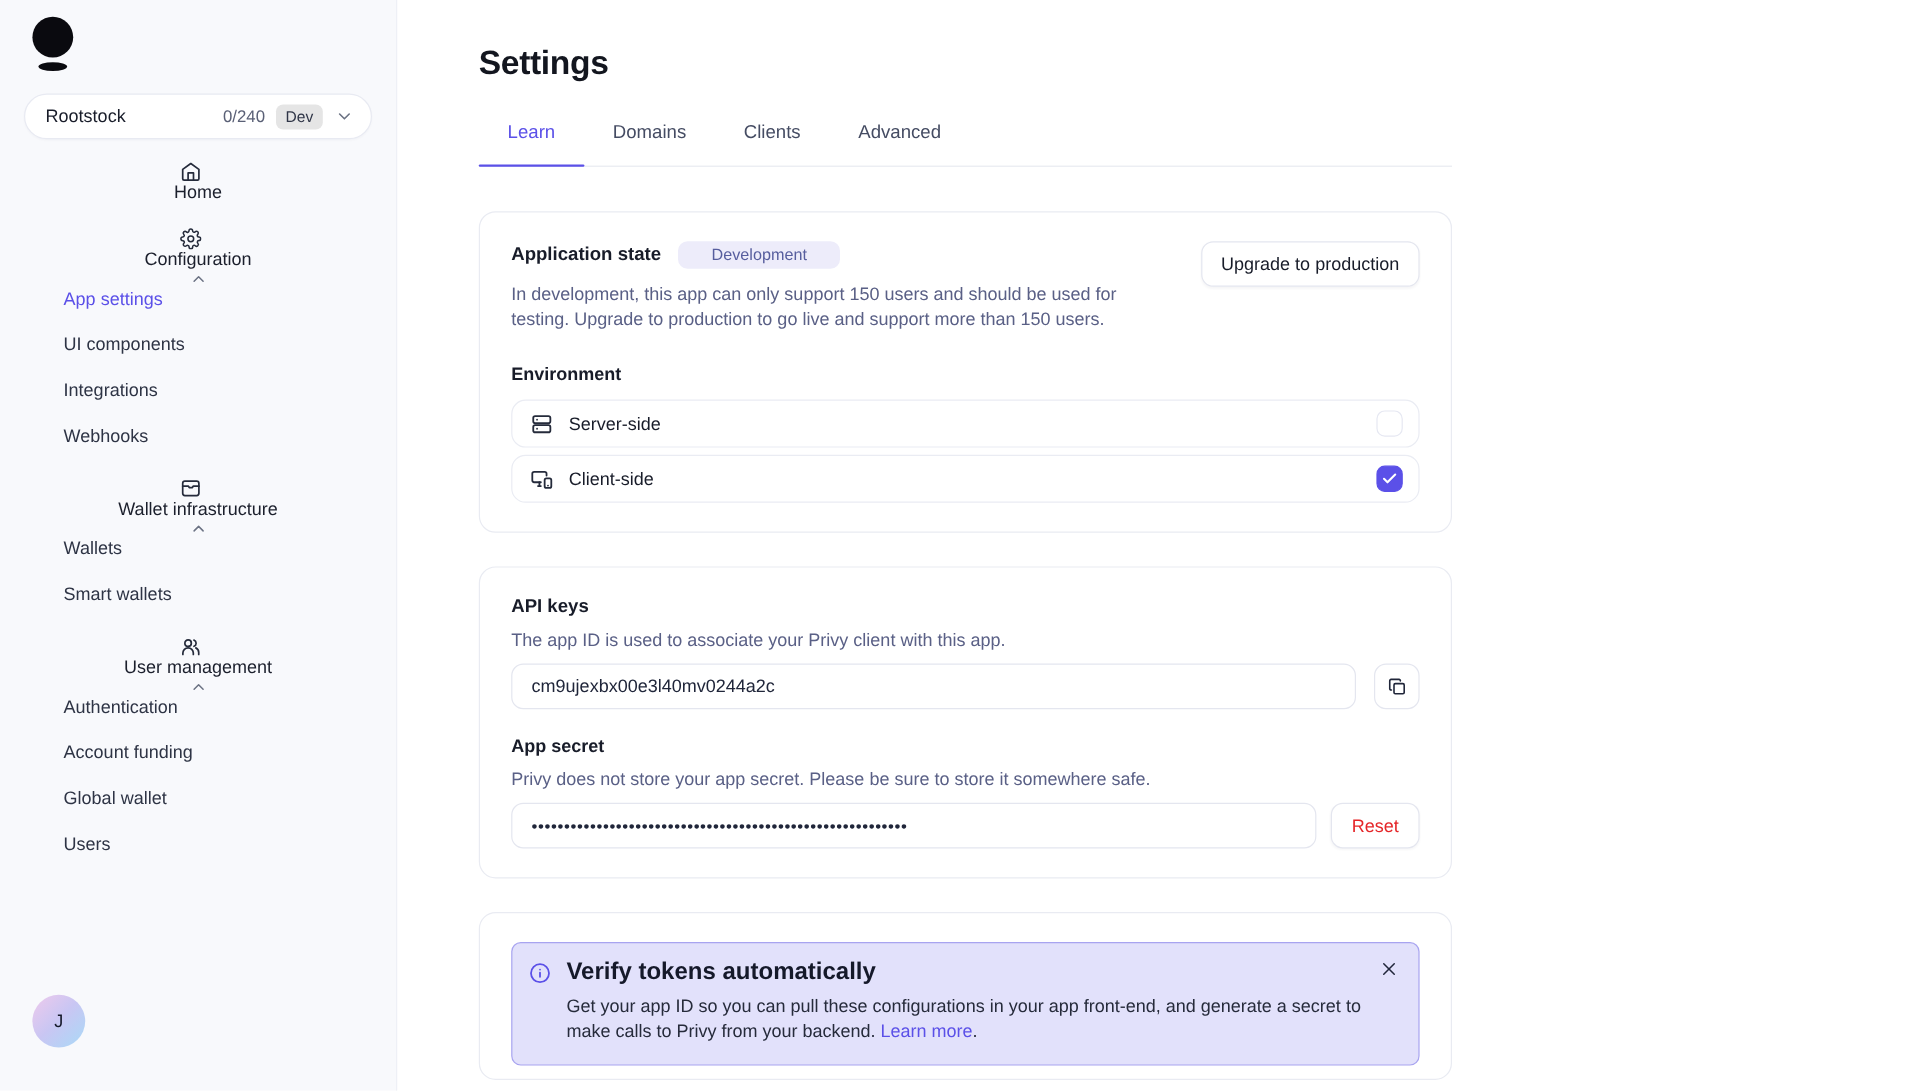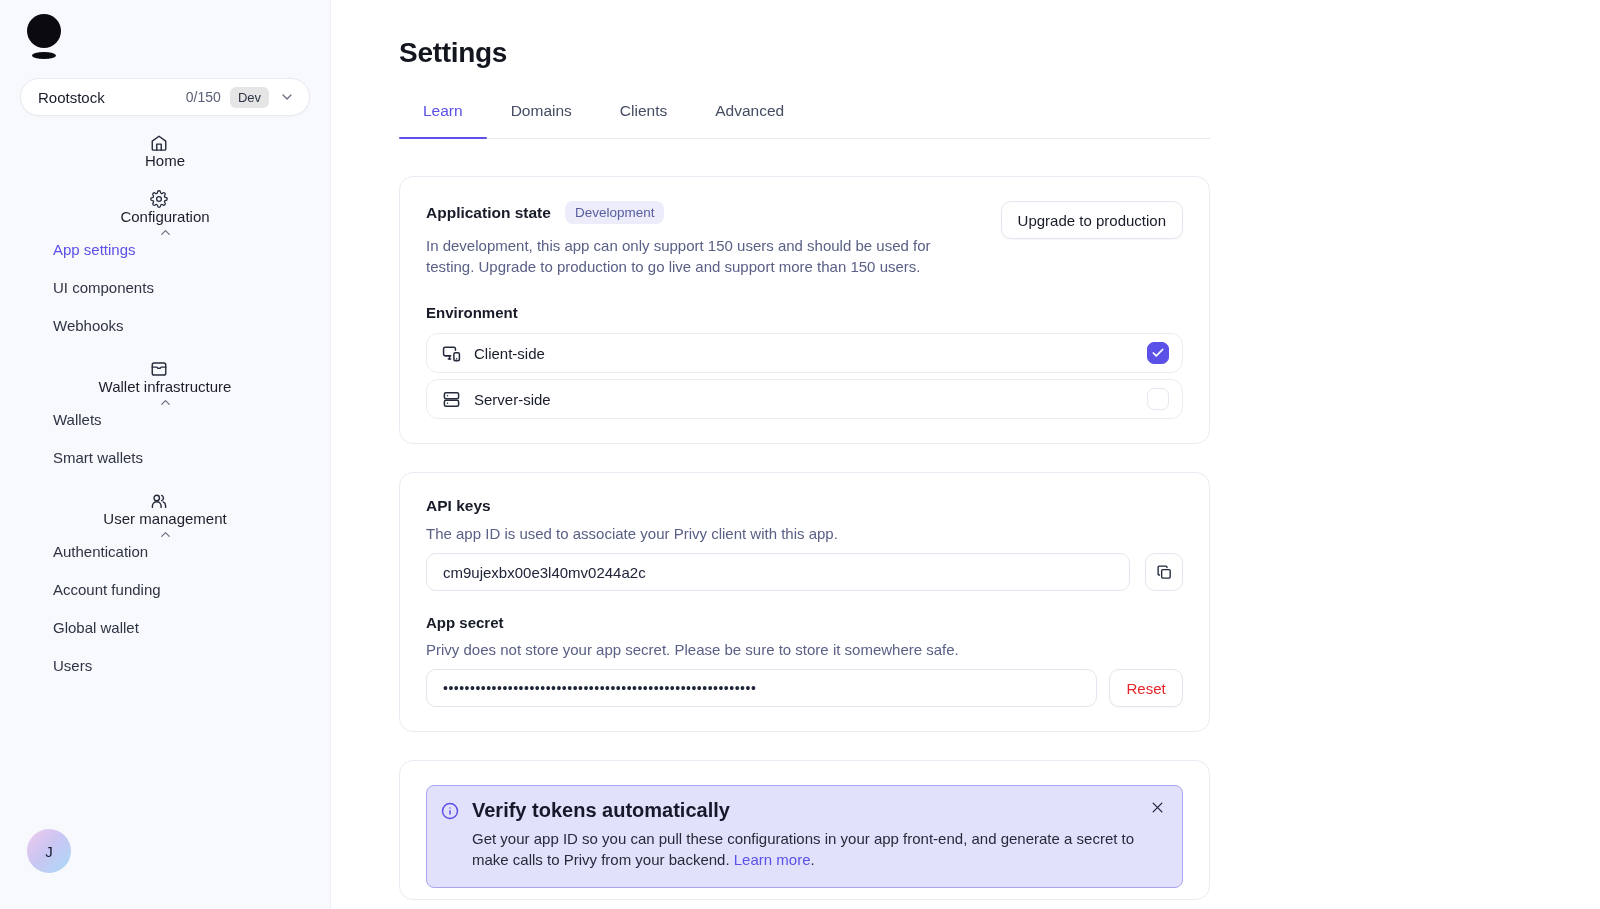--- a/index.html
+++ b/index.html
@@ -60,21 +60,21 @@
   }
   .card1 { margin-top:37px; }
   .card2 { margin-top:28px; }
   .card3 { margin-top:28px; height:140px; overflow:hidden; }
   .state-row { display:flex; align-items:flex-start; }
   .state-left { flex:1; }
   .state-title-line { display:flex; align-items:center; }
   .card-title { font-size:15.5px; font-weight:600; color:#181c29; }
   .badge-development {
     margin-left:14px; background:#edecfa; color:#575e9e; font-size:13.5px; font-weight:500;
-    border-radius:8px; padding:4px 10px;
+    border-radius:8px; padding:4px 28px;
   }
   .muted { color:#5a6086; font-size:15px; line-height:21px; }
   .state-desc { margin-top:11px; max-width:527px; }
   .btn {
     background:#ffffff; border:1px solid #e4e6ef; border-radius:10px; cursor:pointer;
     font-family:inherit; font-size:15px; font-weight:500; color:#181c29;
     height:38px; padding:0 16px; box-shadow:0 1px 2px rgba(20,24,50,0.04);
   }
   .section-label { margin-top:27px; font-size:15px; font-weight:600; color:#181c29; }
   .env-row {
@@ -127,21 +127,21 @@
 
   <div class="logo">
     <svg width="42" height="48" viewBox="0 0 42 48" fill="#0a0a0f">
       <circle cx="21" cy="19" r="17"></circle>
       <ellipse cx="21" cy="43.5" rx="12" ry="3.6"></ellipse>
     </svg>
   </div>
 
   <div class="app-selector">
     <span class="app-name">Rootstock</span>
-    <span class="usage">0/150</span>
+    <span class="usage">0/240</span>
     <span class="badge-dev">Dev</span>
     <span class="chev">
       <svg width="16" height="16" viewBox="0 0 24 24" fill="none" stroke="#6b7283" stroke-width="2" stroke-linecap="round" stroke-linejoin="round">
           <polyline points="6 9 12 15 18 9"></polyline>
         </svg>
     </span>
   </div>
 
   <nav class="nav">
 
@@ -167,20 +167,21 @@
         </span>
         <span class="nv-label">Configuration</span>
         <span class="chev">
           <svg width="15" height="15" viewBox="0 0 24 24" fill="none" stroke="currentColor" stroke-width="2" stroke-linecap="round" stroke-linejoin="round">
               <polyline points="18 15 12 9 6 15"></polyline>
             </svg>
         </span>
       </div>
       <div class="nav-sub active">App settings</div>
       <div class="nav-sub">UI components</div>
+      <div class="nav-sub">Integrations</div>
       <div class="nav-sub">Webhooks</div>
     </div>
 
     <div class="nav-group">
       <div class="nav-header">
         <span class="nv-icon">
           <svg width="18" height="18" viewBox="0 0 24 24" fill="none" stroke="currentColor" stroke-width="1.9" stroke-linecap="round" stroke-linejoin="round">
               <rect x="3" y="4" width="18" height="16" rx="2.5"></rect>
               <path d="M3 9.5h6.2l1.3 1.6h3l1.3-1.6H21"></path>
             </svg>
@@ -245,46 +246,46 @@
           <p class="muted state-desc">In development, this app can only support 150 users and should be used for testing. Upgrade to production to go live and support more than 150 users.</p>
         </div>
         <button class="btn">Upgrade to production</button>
       </div>
 
       <div class="section-label">Environment</div>
 
       <div class="env-row">
         <span class="env-icon">
           <svg width="19" height="19" viewBox="0 0 24 24" fill="none" stroke="currentColor" stroke-width="1.9" stroke-linecap="round" stroke-linejoin="round">
+              <rect x="3" y="3.5" width="18" height="7.5" rx="2"></rect>
+              <rect x="3" y="13" width="18" height="7.5" rx="2"></rect>
+              <line x1="7" y1="7.2" x2="7.01" y2="7.2"></line>
+              <line x1="7" y1="16.8" x2="7.01" y2="16.8"></line>
+            </svg>
+        </span>
+        <span class="env-label">Server-side</span>
+        <span class="checkbox"></span>
+      </div>
+
+      <div class="env-row">
+        <span class="env-icon">
+          <svg width="19" height="19" viewBox="0 0 24 24" fill="none" stroke="currentColor" stroke-width="1.9" stroke-linecap="round" stroke-linejoin="round">
               <path d="M17 8V6a2 2 0 0 0-2-2H4a2 2 0 0 0-2 2v7a2 2 0 0 0 2 2h7"></path>
               <path d="M8 19h3"></path>
               <path d="M9.5 15v4"></path>
               <rect x="15" y="11" width="7" height="10" rx="1.8"></rect>
               <path d="M18.5 18.5h.01"></path>
             </svg>
         </span>
         <span class="env-label">Client-side</span>
         <span class="checkbox checked">
           <svg width="14" height="14" viewBox="0 0 24 24" fill="none" stroke="#ffffff" stroke-width="3" stroke-linecap="round" stroke-linejoin="round">
               <polyline points="20 6 9 17 4 12"></polyline>
             </svg>
         </span>
-      </div>
-
-      <div class="env-row">
-        <span class="env-icon">
-          <svg width="19" height="19" viewBox="0 0 24 24" fill="none" stroke="currentColor" stroke-width="1.9" stroke-linecap="round" stroke-linejoin="round">
-              <rect x="3" y="3.5" width="18" height="7.5" rx="2"></rect>
-              <rect x="3" y="13" width="18" height="7.5" rx="2"></rect>
-              <line x1="7" y1="7.2" x2="7.01" y2="7.2"></line>
-              <line x1="7" y1="16.8" x2="7.01" y2="16.8"></line>
-            </svg>
-        </span>
-        <span class="env-label">Server-side</span>
-        <span class="checkbox"></span>
       </div>
     </section>
 
     <section class="card card2">
       <div class="card-title">API keys</div>
 
       <p class="muted field-desc">The app ID is used to associate your Privy client with this app.</p>
       <div class="input-row">
         <input class="text-input input-appid" type="text" readonly="" value="cm9ujexbx00e3l40mv0244a2c" style="">
         <button class="icon-btn">

